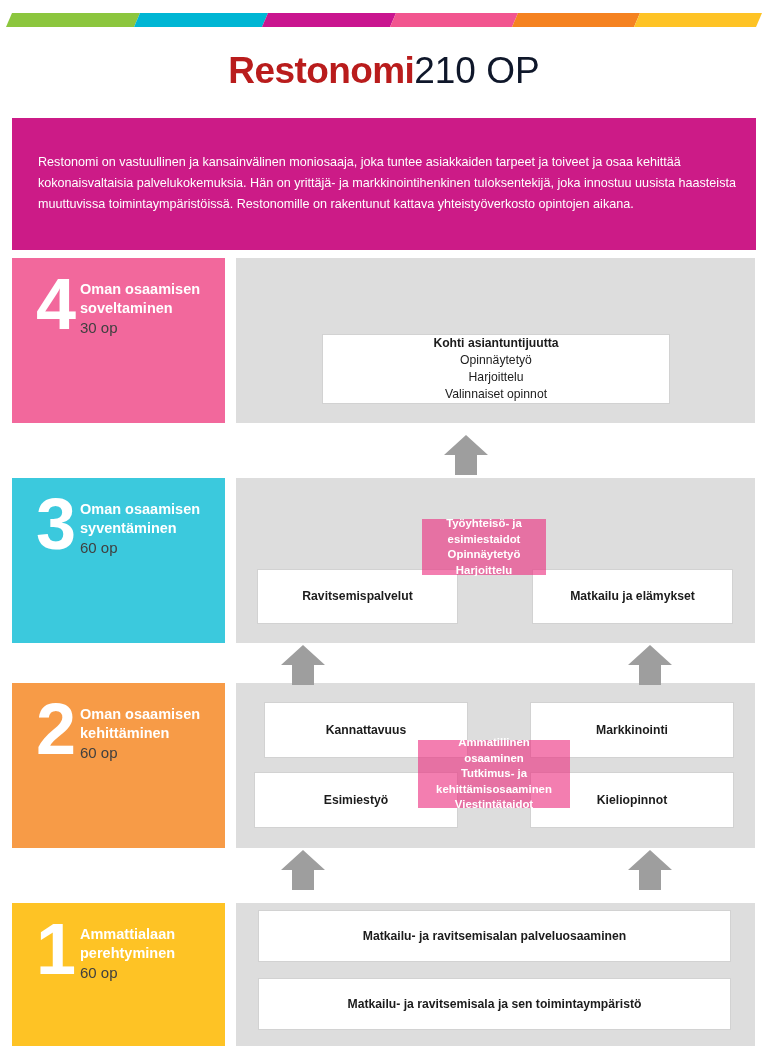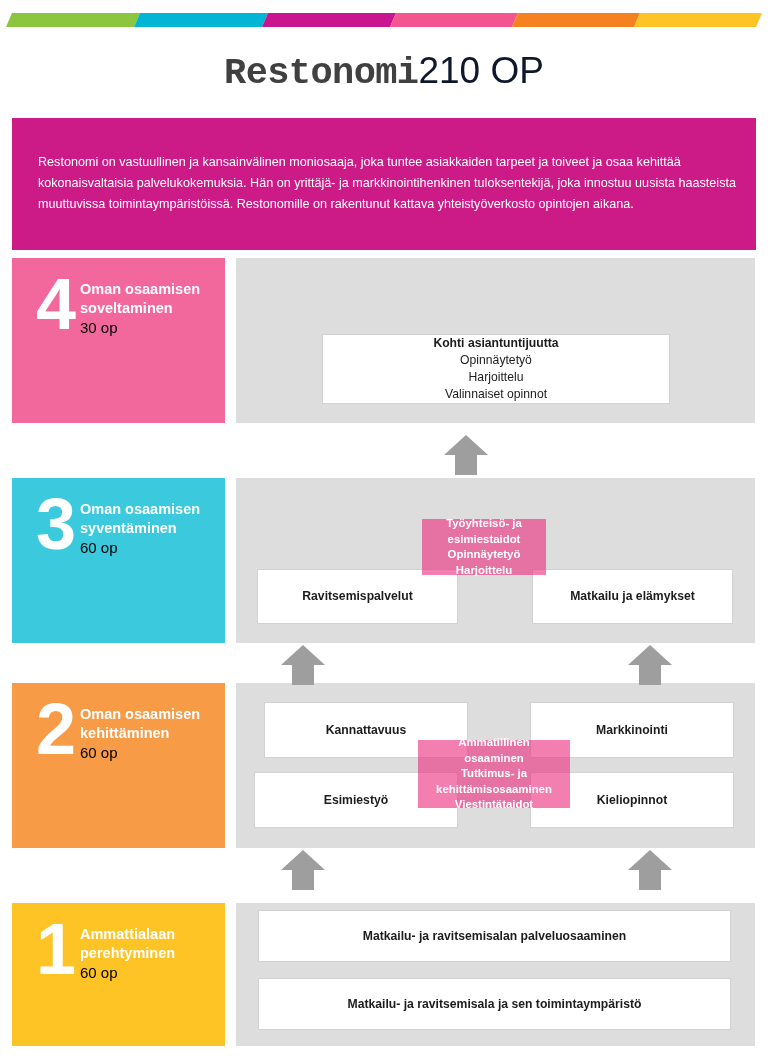--- a/index.html
+++ b/index.html
@@ -35,22 +35,22 @@
     left: 0;
     top: 50px;
     width: 768px;
     text-align: center;
     white-space: nowrap;
   }
   .title-strong {
     font-size: 37px;
     font-weight: bold;
     letter-spacing: -0.6px;
-    color: #404040;
-    font-family: Liberation Mono, monospace;
+    color: #b91c1c;
+    font-family: Liberation Sans, sans-serif;
   }
   .title-light {
     font-size: 37px;
     font-weight: normal;
     letter-spacing: 0px;
     color: #0f172a;
     font-family: "Liberation Sans", sans-serif;
   }
 
   
@@ -98,21 +98,21 @@
     font-size: 14.5px;
     line-height: 18.5px;
     font-weight: bold;
     color: #ffffff;
     font-family: "Liberation Sans", sans-serif;
   }
   .level-op {
     font-size: 15px;
     line-height: 21px;
     font-weight: normal;
-    color: #000000;
+    color: #404040;
     font-family: "Liberation Sans", sans-serif;
   }
 
   
   .panel {
     position: absolute;
     left: 236px;
     width: 519px;
     background: #dddddd;
   }

